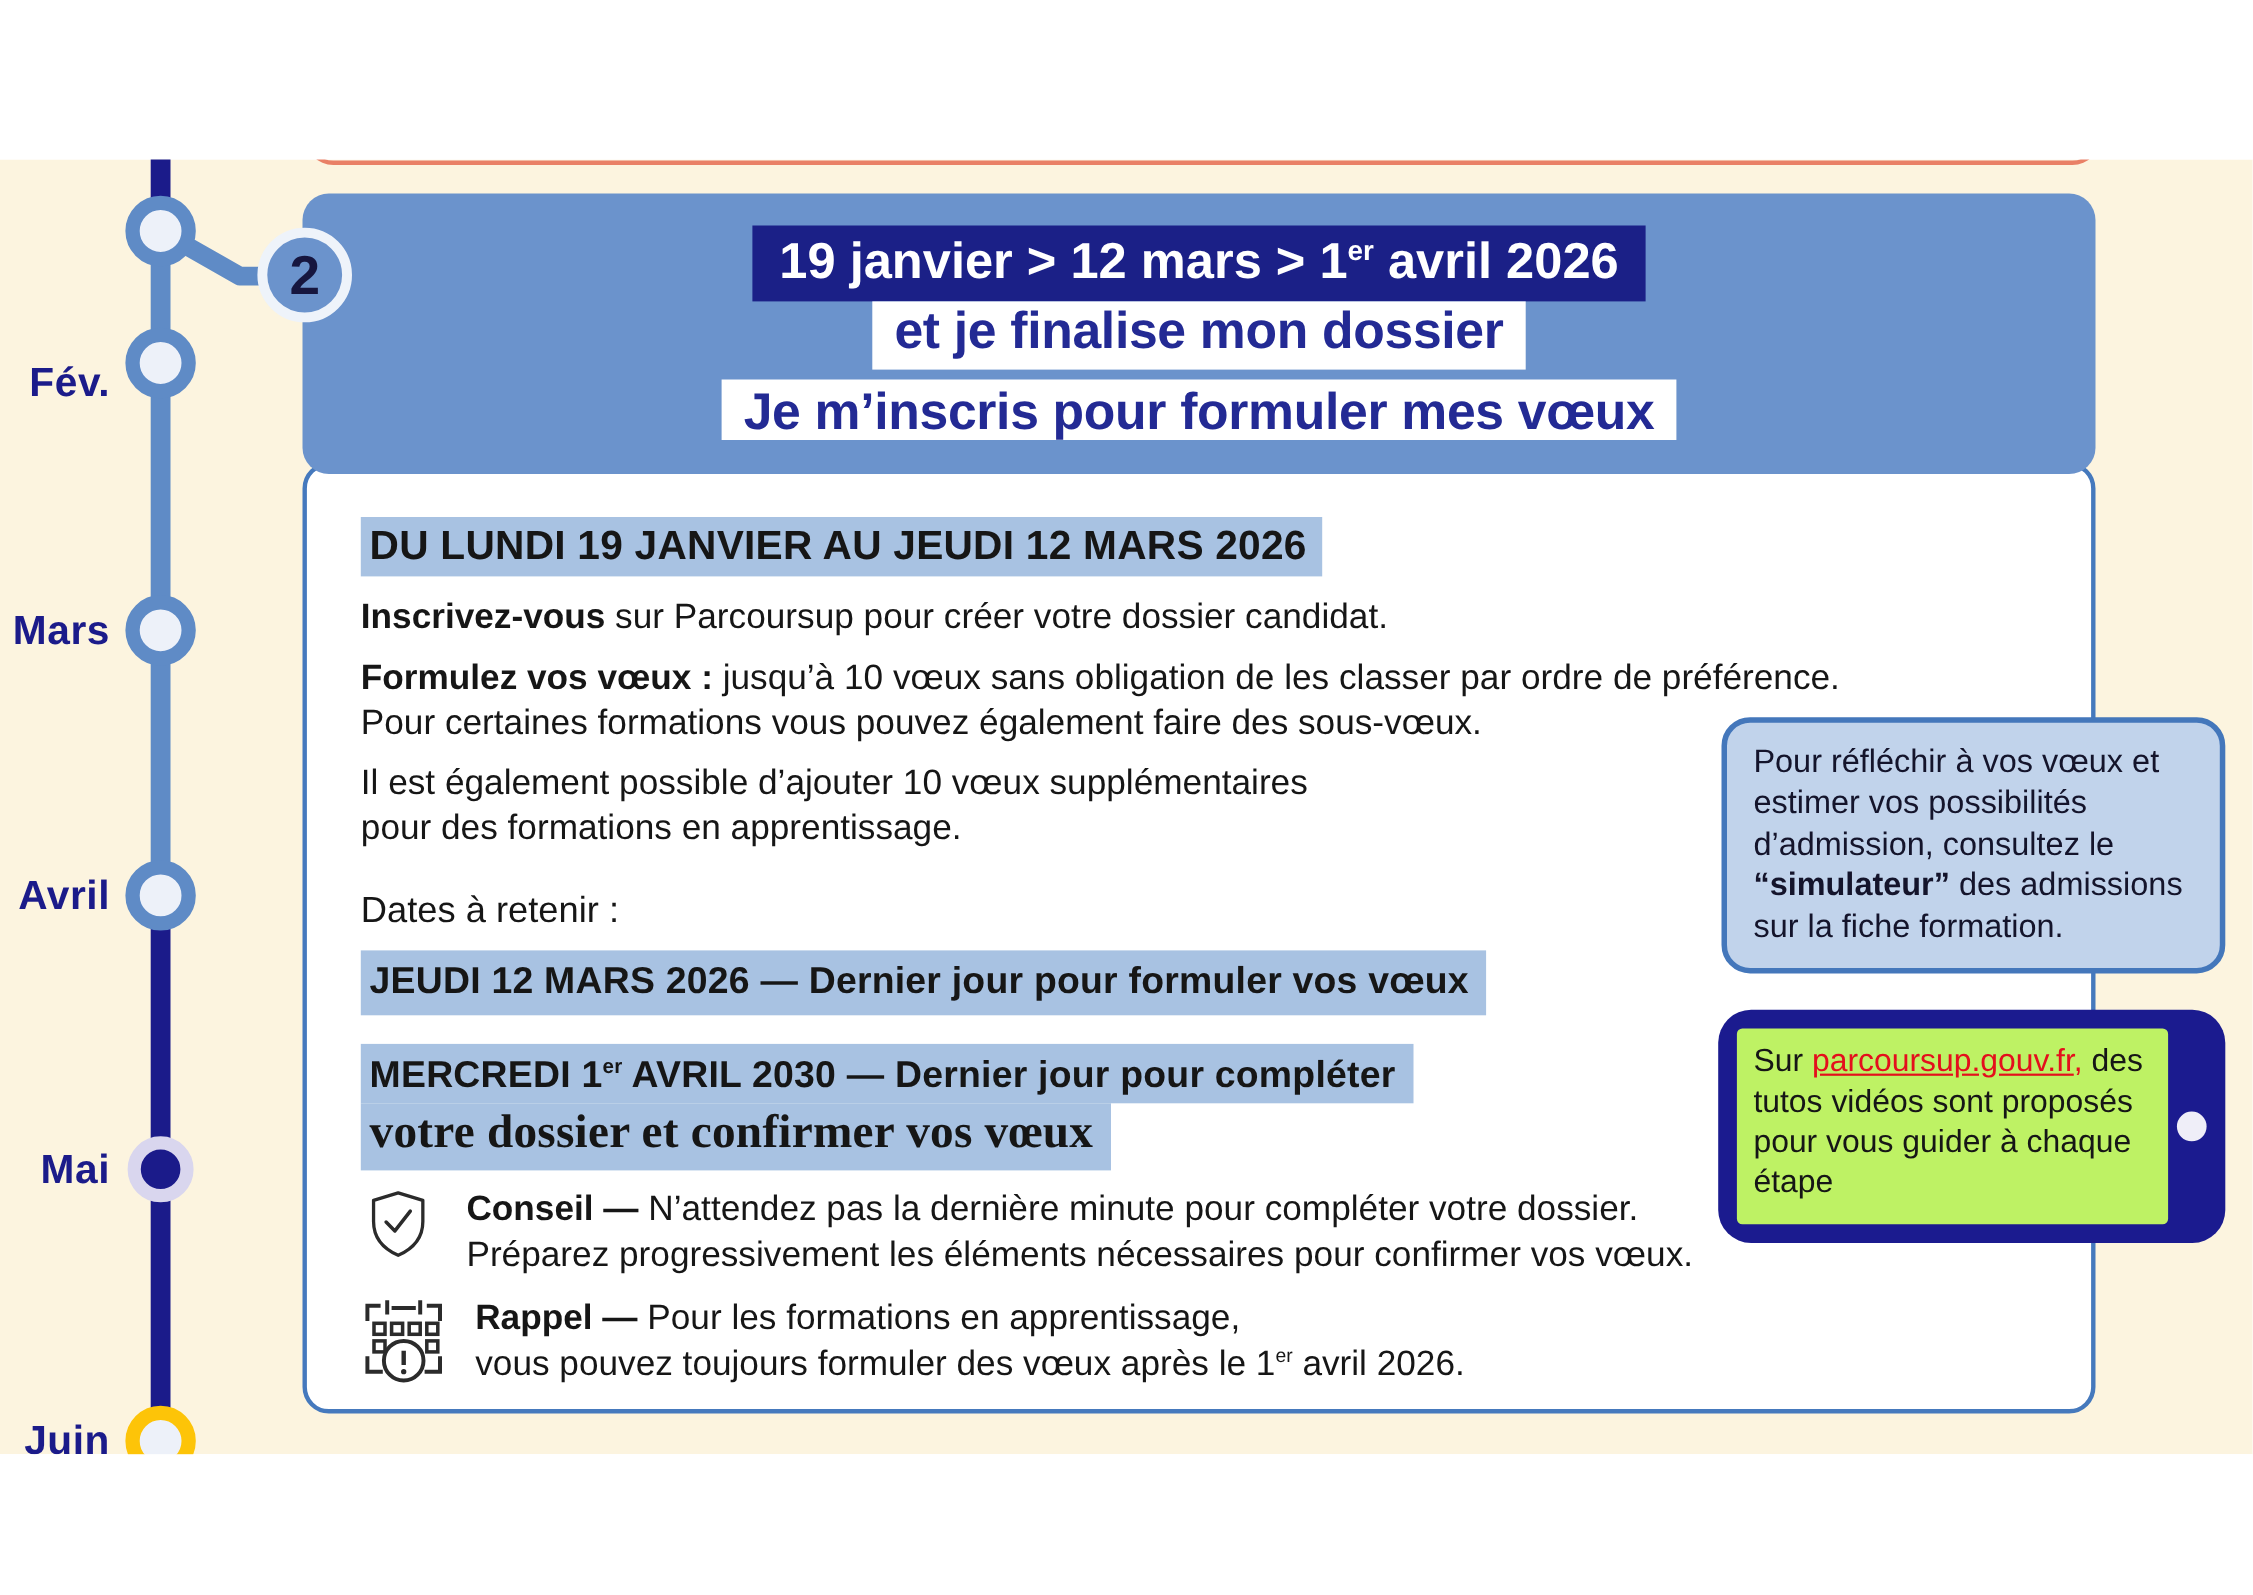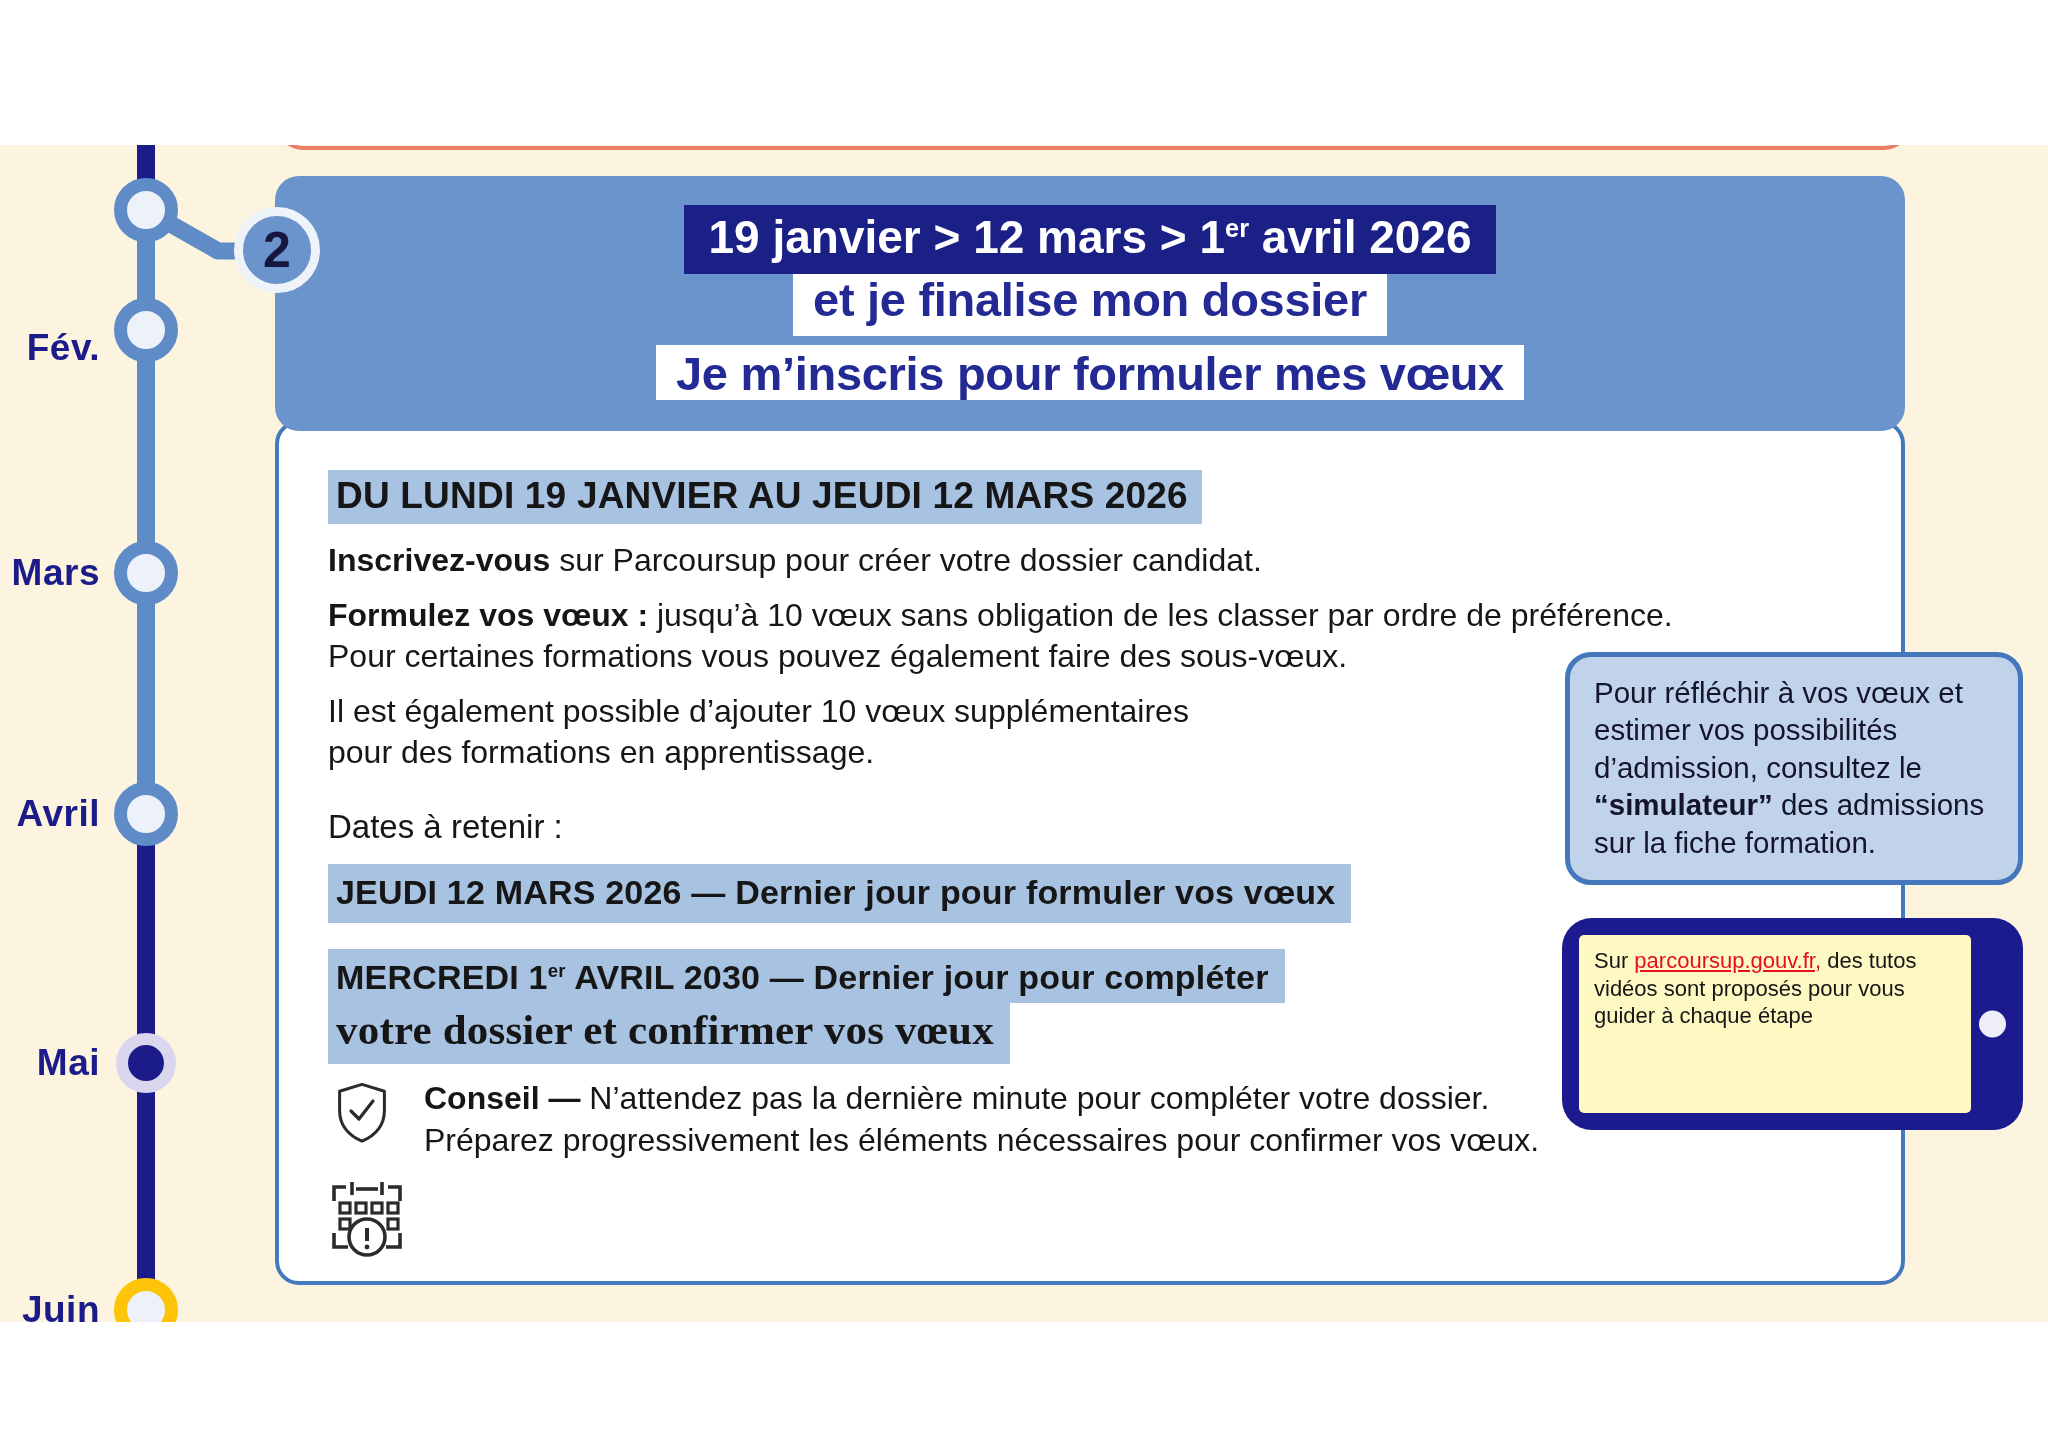--- a/index.html
+++ b/index.html
@@ -97,23 +97,23 @@
     background:#c1d3eb;border:5px solid #4477bb;border-radius:26px;
     padding:17px 20px 19px 24px;font-size:29.5px;line-height:1.27;color:#14142b;font-weight:500;
   }
 
   
   .phone{
     position:absolute;left:1562px;top:918px;width:461px;height:212px;
     background:#1b1b8f;border-radius:30px;
   }
   .phone-screen{
-    position:absolute;left:17px;top:17px;width:392px;height:178px;background:#fef9c3;
+    position:absolute;left:17px;top:17px;width:392px;height:178px;background:#bef264;
     border-radius:5px;box-sizing:border-box;padding:12px 12px 12px 15px;
-    font-size:22px;line-height:1.26;color:#161616;
+    font-size:29px;line-height:1.26;color:#161616;
   }
   .phone-link{color:#e40f1c;text-decoration:underline;cursor:pointer;}
   .phone-link-comma{color:#e40f1c;}
   .camera-dot{
     position:absolute;right:17px;top:50%;transform:translateY(-50%);
     width:27px;height:27px;border-radius:50%;background:#efeef8;
   }
   .icon-svg{display:block;}
 </style>
 </head>
@@ -192,20 +192,24 @@
           <rect x="14" y="11" width="5" height="5" fill="none" stroke="#2b2b2b" stroke-width="1.6"></rect>
           <rect x="22" y="11" width="5" height="5" fill="none" stroke="#2b2b2b" stroke-width="1.6"></rect>
           <rect x="30" y="11" width="5" height="5" fill="none" stroke="#2b2b2b" stroke-width="1.6"></rect>
           <rect x="6" y="19" width="5" height="5" fill="none" stroke="#2b2b2b" stroke-width="1.6"></rect>
           <rect x="30" y="19" width="5" height="5" fill="none" stroke="#2b2b2b" stroke-width="1.6"></rect>
           <circle cx="19.5" cy="28" r="9" fill="#ffffff" stroke="#2b2b2b" stroke-width="1.8"></circle>
           <line x1="19.5" y1="23.5" x2="19.5" y2="30" stroke="#2b2b2b" stroke-width="2"></line>
           <circle cx="19.5" cy="33" r="1.2" fill="#2b2b2b"></circle>
         </svg>
       </span>
+      <div class="note-text">
+        <span class="bold">Rappel</span><span class="bold"> — </span><span>Pour les formations en apprentissage,</span><br>
+        <span>vous pouvez toujours formuler des vœux après le 1</span><sup>er</sup><span> avril 2026.</span>
+      </div>
     </div>
   </div>
 
   <div class="header-card">
     <div class="dates-band"><span>19 janvier &gt; 12 mars &gt; 1</span><sup>er</sup><span> avril 2026</span></div>
     <div class="title-strip second">et je finalise mon dossier</div>
     <div class="title-strip first">Je m’inscris pour formuler mes vœux</div>
   </div>
 
   <div class="badge">

